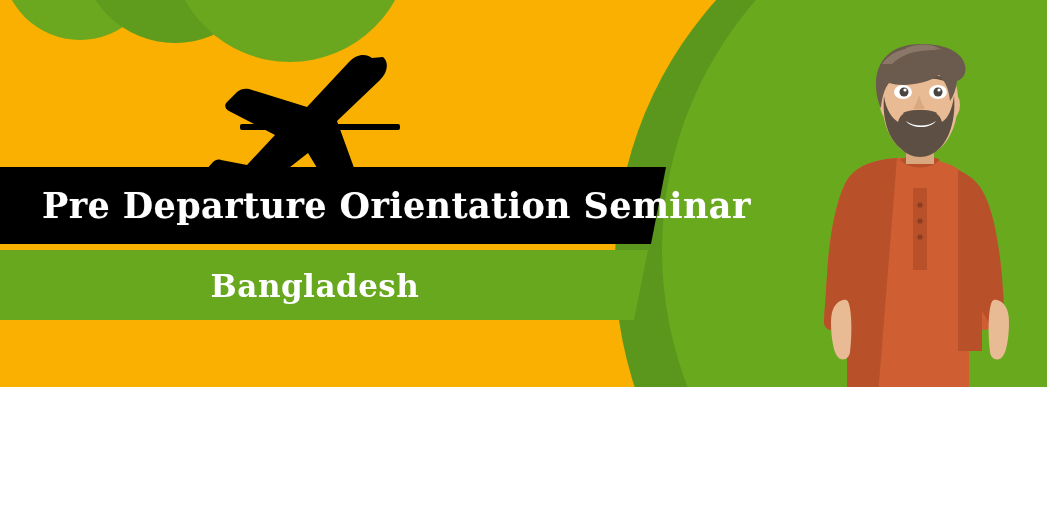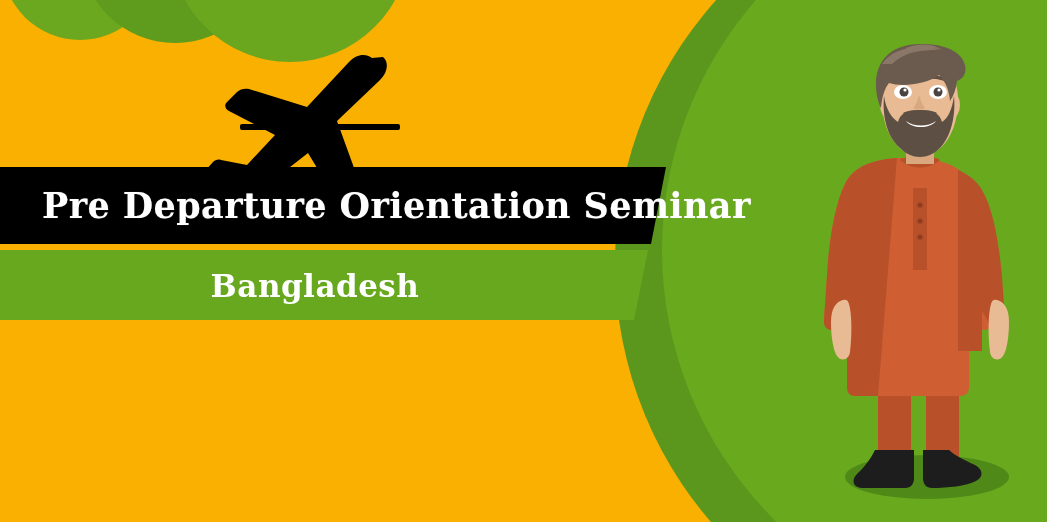--- a/index.html
+++ b/index.html
@@ -6,21 +6,21 @@
     margin: 0;
     padding: 0;
     background: #ffffff;
   }
   body {
     font-family: "Liberation Serif", serif;
   }
   #banner {
     position: relative;
     width: 1047px;
-    height: 522px;
+    height: 387px;
     overflow: hidden;
     background: #ec4899;
   }
   .layer {
     position: absolute;
     top: 0; left: 0;
     width: 1047px;
     height: 522px;
   }
   #banner svg.layer { display: block; }

